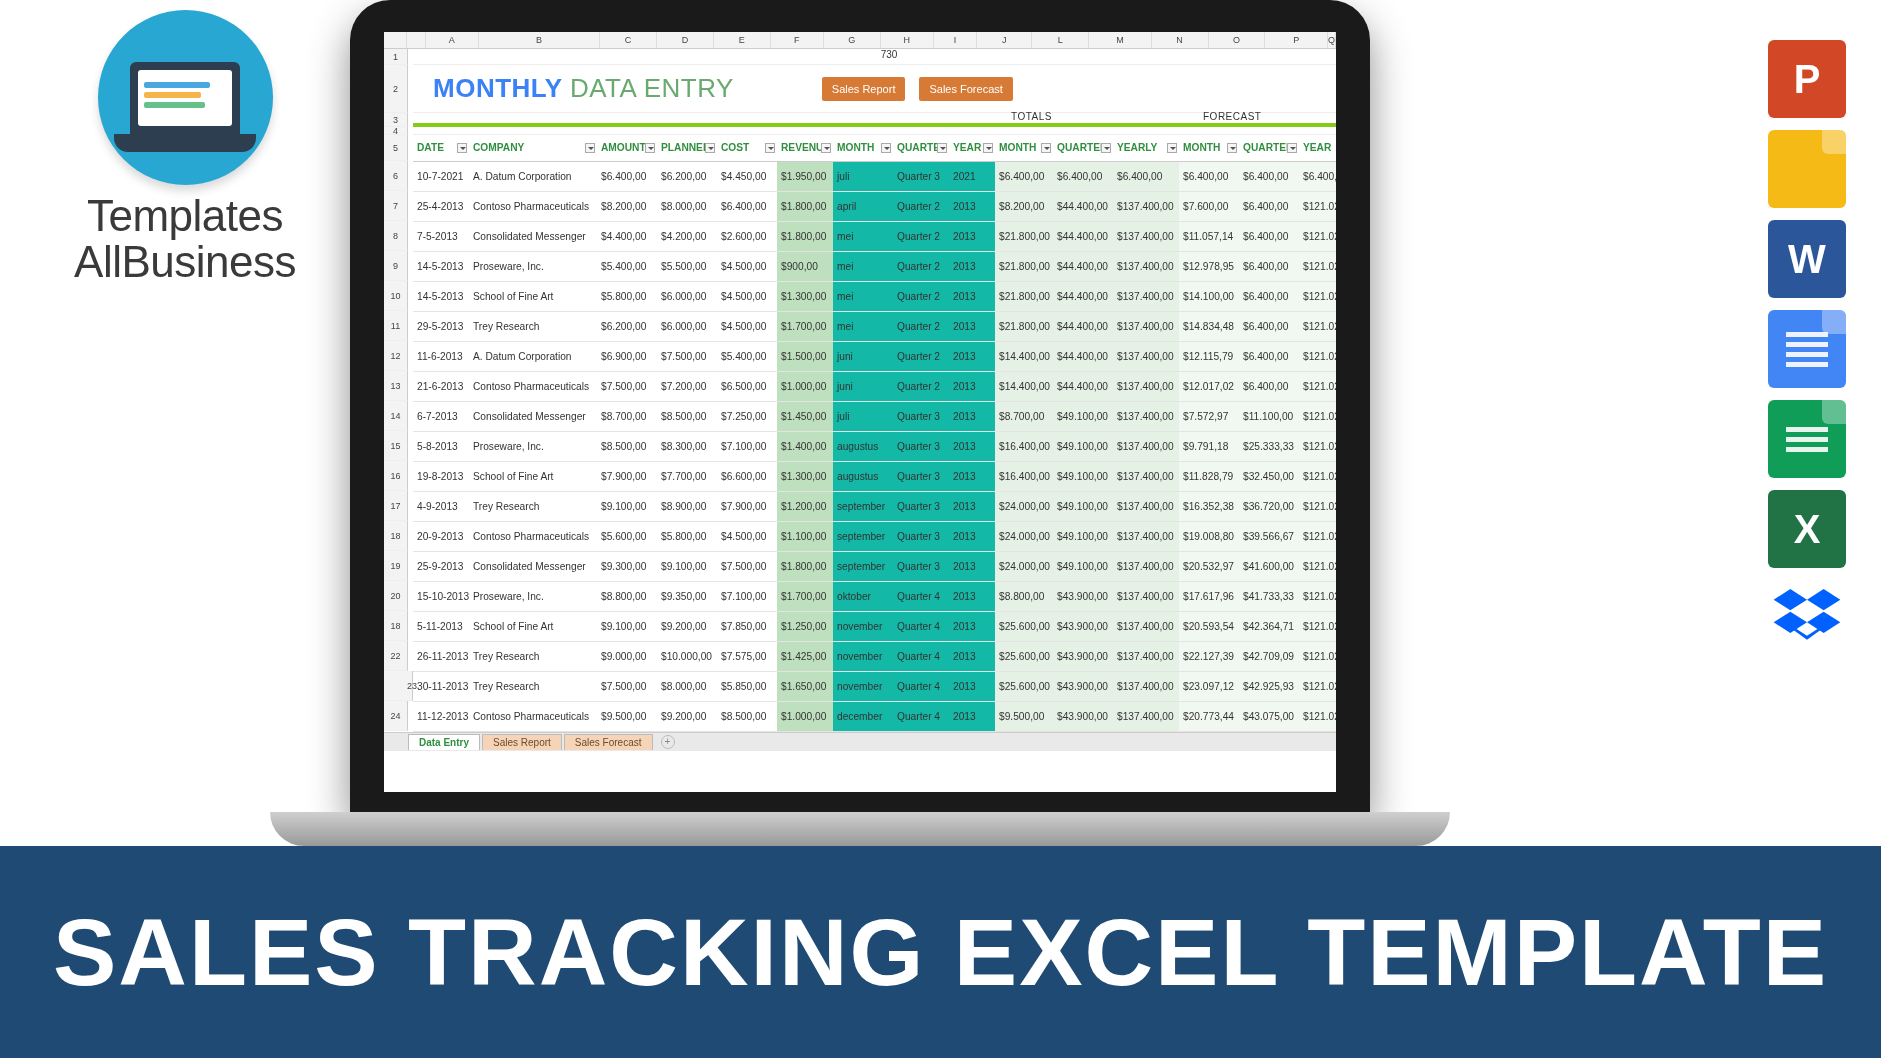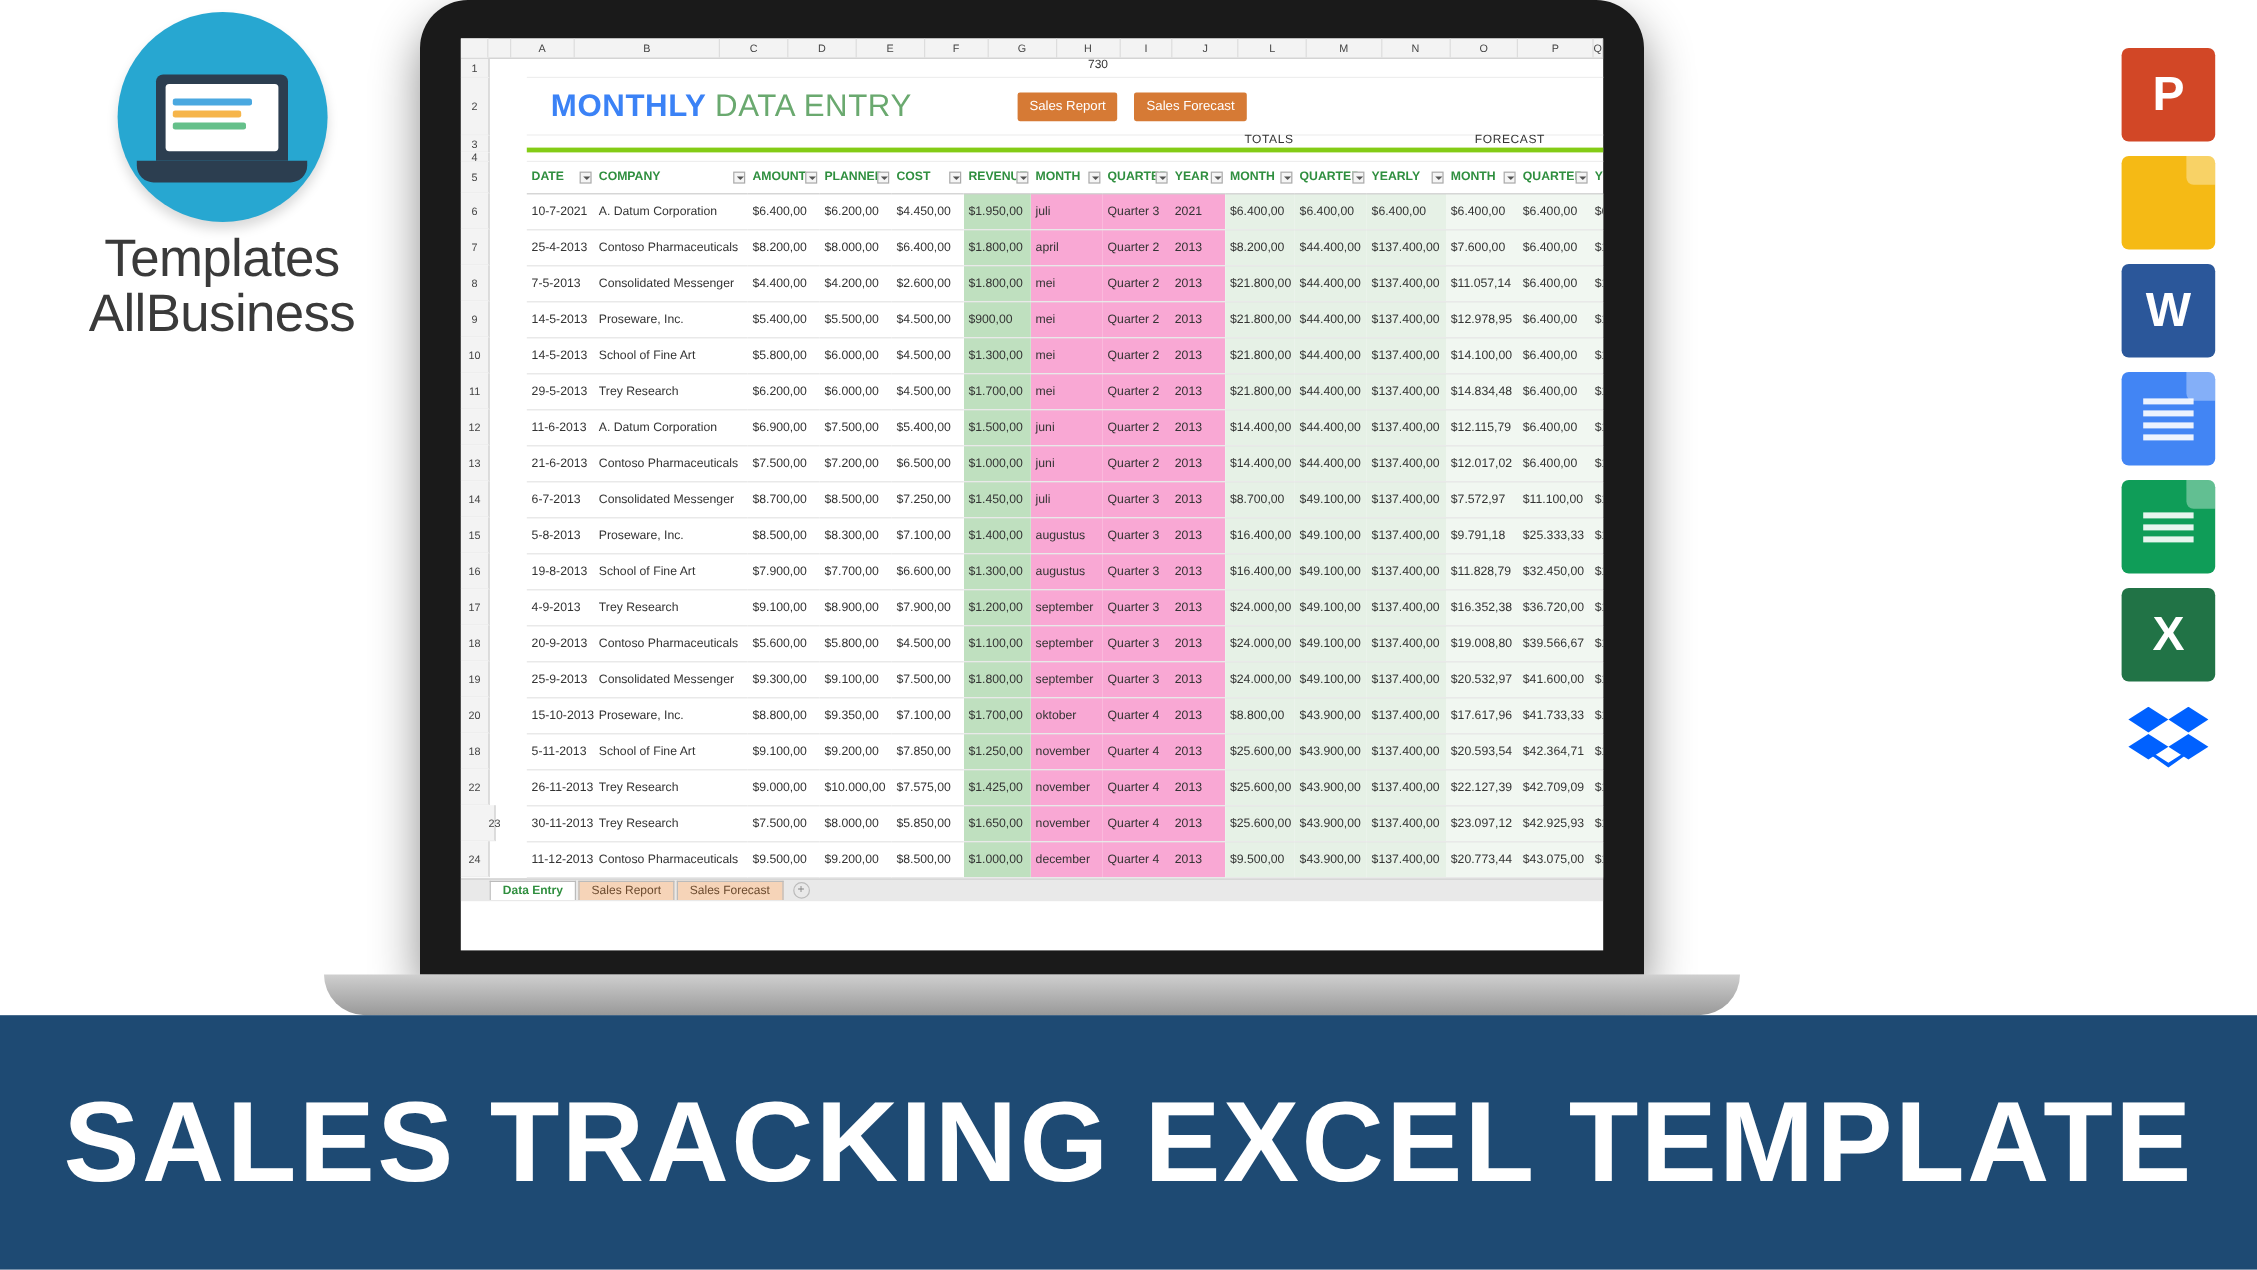--- a/index.html
+++ b/index.html
@@ -157,21 +157,21 @@
   .rowhead { width: 24px; background:#f3f3f3; border-right:1px solid #ccc; text-align:center; font-size:9px; color:#444; line-height:1; padding-top:2px;}
   .col-letters div { border-right: 1px solid #ddd; text-align:center; line-height:17px;}
 
   .sheet-body { display:flex; }
   .rownums { display:flex; flex-direction:column; }
   .rownums div {
     width:24px; border-right:1px solid #ccc; border-bottom:1px solid #eee;
     text-align:center; font-size:9px; color:#444; background:#f3f3f3;
     display:flex; align-items:center; justify-content:center;
   }
-  .grid { flex:1; position:relative;margin-left:26px; }
+  .grid { flex:1; position:relative; }
 
   .cell-value-bar {
     position:absolute; top:0; left:0; right:0; height:16px;
     text-align:center; font-size:10px; color:#333;
   }
 
   .title-row {
     height: 48px;
     display:flex;
     align-items:center;
@@ -222,21 +222,21 @@
   table.ss th .drop {
     position:absolute; right:2px; top:50%; transform:translateY(-50%);
     width:10px; height:10px; border:1px solid #aaa; background:#f5f5f5;
   }
   table.ss th .drop::after{
     content:''; position:absolute; left:2px; top:3px;
     border:3px solid transparent; border-top-color:#555;
   }
   td.num { text-align:right; padding-right:6px; }
   td.rev { background:#bfe0bf; }
-  td.mon, td.qtr, td.yr { background:#f9a8d4; }
+  td.mon, td.qtr, td.yr { background:#14b8a6; }
   td.tot { background:#e6f1e6; }
   td.fc  { background:#f1f7f1; }
 
   .sheet-tabs {
     display:flex;
     background:#e9e9e9;
     border-top:1px solid #ccc;
     height:19px;
     font-size:10px;
     align-items:center;

